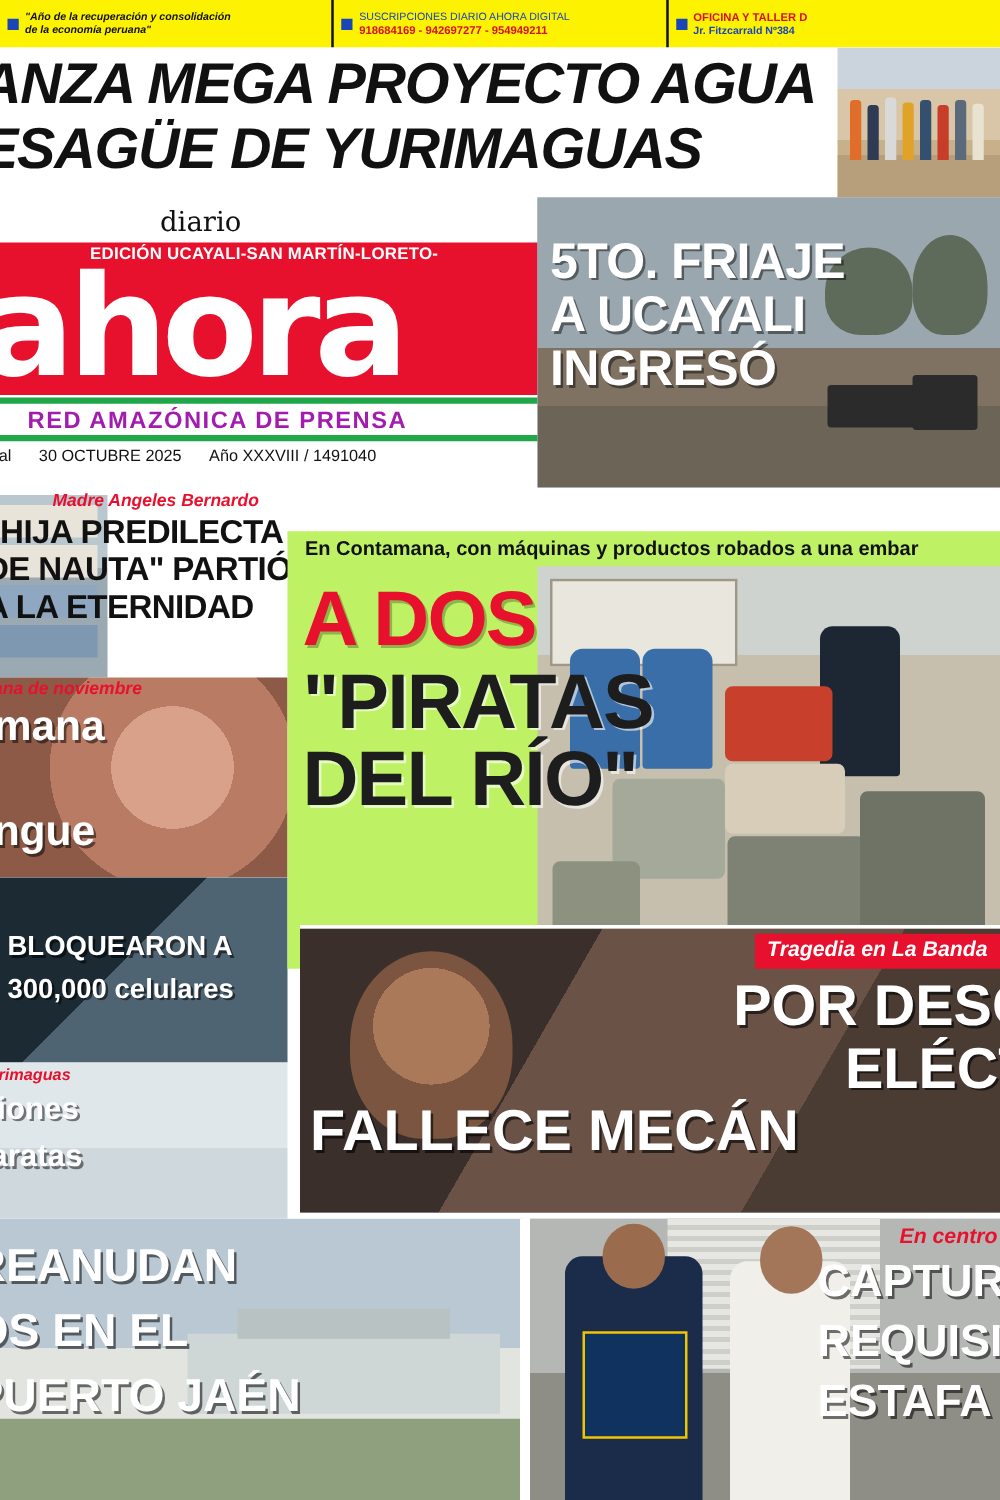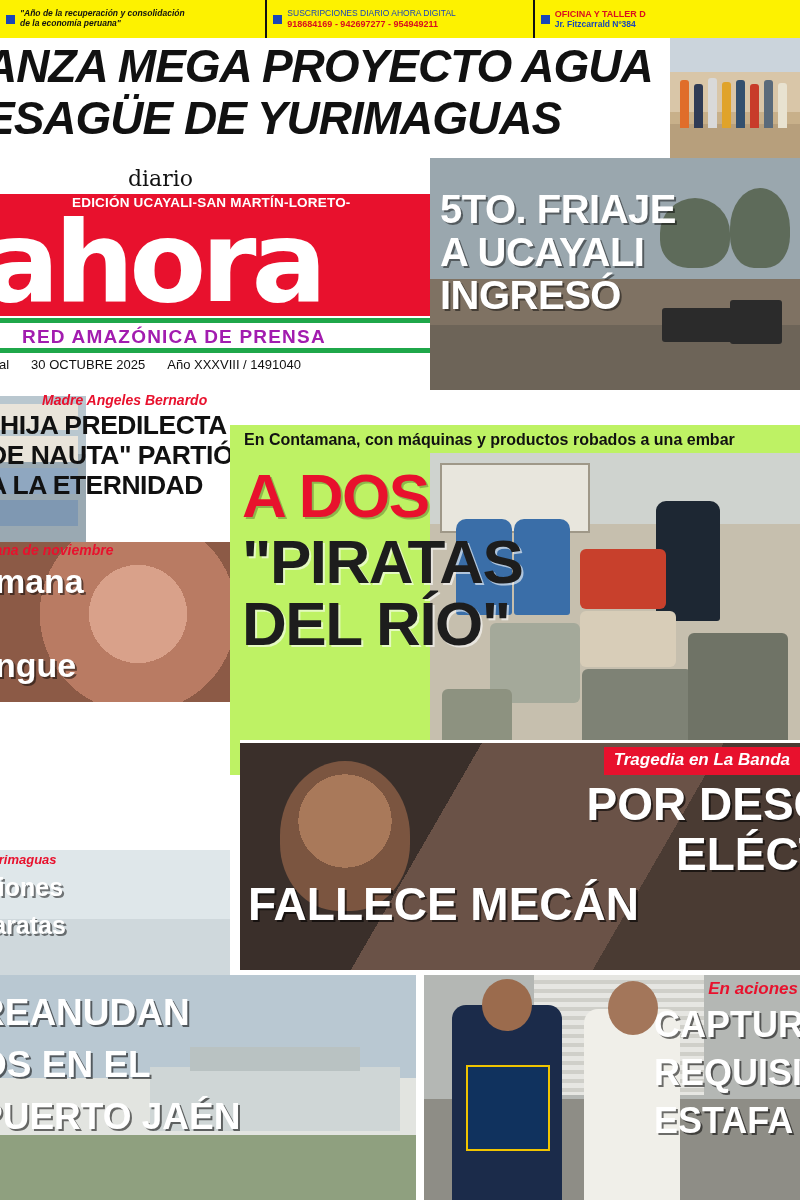--- a/index.html
+++ b/index.html
@@ -405,20 +405,27 @@
     <div class="lc-dengue">
       <div class="lc-dengue-photo"></div>
       <div class="lc-dengue-kicker">mana de noviembre</div>
       <div class="lc-dengue-head">
         <span>emana</span>
         <span>a</span>
         <span>engue</span>
       </div>
     </div>
 
+    <div class="lc-cel">
+      <div class="lc-cel-photo"></div>
+      <div class="lc-cel-head">
+        <span>BLOQUEARON A</span>
+        <span>300,000 celulares</span>
+      </div>
+    </div>
 
     <div class="lc-hosp">
       <div class="lc-hosp-photo"></div>
       <div class="lc-hosp-kicker">e Yurimaguas</div>
       <div class="lc-hosp-head">
         <span>aciones</span>
         <span>ataratas</span>
       </div>
     </div>
   </div>
@@ -477,21 +484,21 @@
     <div class="br-photo">
       <div class="br-blind"></div>
       <div class="br-officer">
         <div class="head"></div>
         <div class="vest"></div>
       </div>
       <div class="br-civ">
         <div class="head"></div>
       </div>
     </div>
-    <div class="bot-right-kicker">En aciones</div>
+    <div class="bot-right-kicker">En centro</div>
     <div class="bot-right-head">
       <span>CAPTURA</span>
       <span>REQUISITORI</span>
       <span>ESTAFA AG</span>
     </div>
   </div>
 
 </div>
 
 </body></html>

